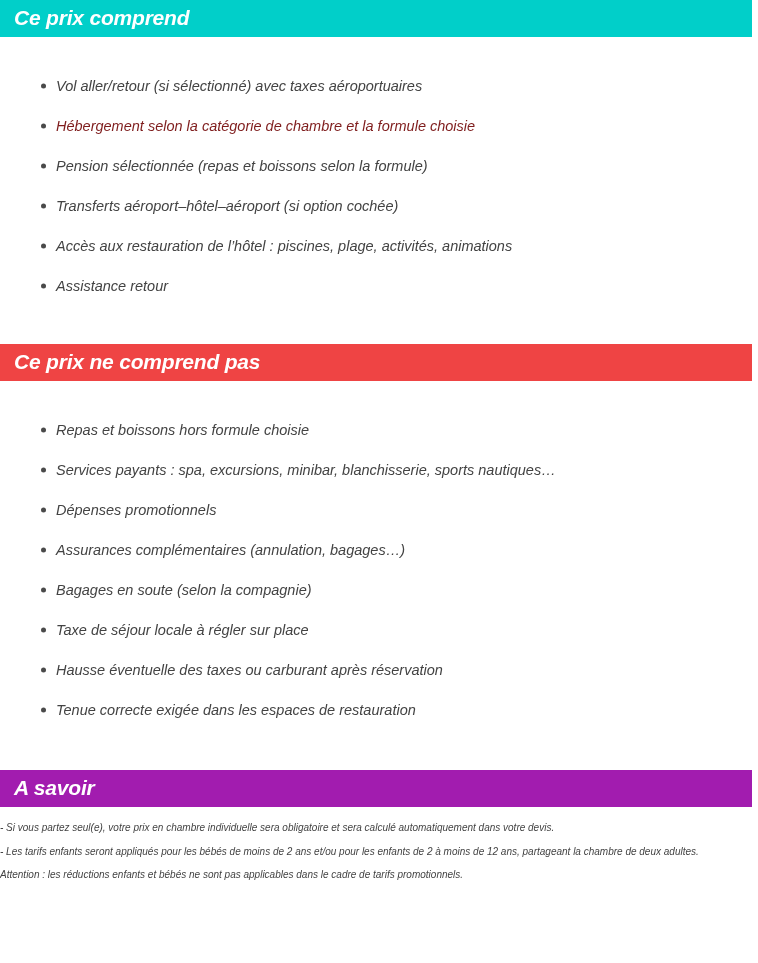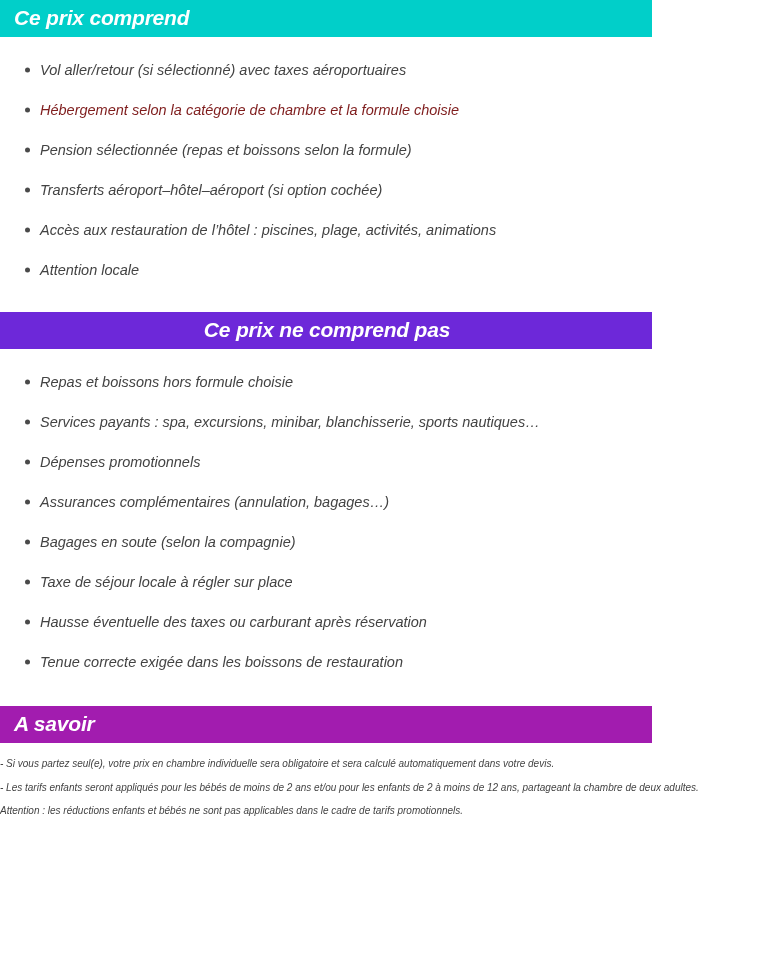--- a/index.html
+++ b/index.html
@@ -18,21 +18,21 @@
 
   .page {
     width: 758px;
     height: 963px;
     position: relative;
   }
 
   
   .section-header {
     background: #01cfc9;
-    width: 652px;
+    width: 752px;
     box-sizing: border-box;
     padding: 4px 12px 6px 14px;
     display: flex;
     align-items: center;
   }
   .section-header .section-title {
     color: #ffffff;
     font-style: italic;
     font-weight: bold;
     font-size: 21px;
@@ -41,21 +41,21 @@
     white-space: nowrap;
   }
 
   .header-comprend  { height: 37px; }
   .header-nepasc    { height: 37px; }
   .header-asavoir   { height: 37px; }
 
   
   .bullet-list {
     list-style: none;
-    margin: 0;
+    margin: 16px;
     padding: 0;
   }
   .bullet-item {
     position: relative;
     padding-left: 40px;
     color: #434343;
     font-style: italic;
     font-size: 14.5px;
     line-height: 18px;
     height: 40px;
@@ -130,32 +130,32 @@
         <span class="bullet-text">Transferts aéroport–hôtel–aéroport (si option cochée)</span>
       </li>
 
       <li class="bullet-item" style="color: rgb(67, 67, 67);">
         <span class="bullet-dot" style="background: rgb(74, 74, 74);"></span>
         <span class="bullet-text">Accès aux restauration de l’hôtel : piscines, plage, activités, animations</span>
       </li>
 
       <li class="bullet-item" style="color: rgb(67, 67, 67);">
         <span class="bullet-dot" style="background: rgb(74, 74, 74);"></span>
-        <span class="bullet-text">Attention locale</span>
+        <span class="bullet-text">Assistance retour</span>
       </li>
 
 
     </ul>
   </div>
 
   <div class="spacer-after-list-1"></div>
 
   <div class="section">
 
-    <div class="section-header header-nepasc" style="background: #6d28d9; justify-content: center;">
+    <div class="section-header header-nepasc" style="background: #ef4444;">
       <span class="section-title" style="color: rgb(255, 255, 255);">Ce prix ne comprend pas</span>
     </div>
 
     <ul class="bullet-list list-block-2">
 
       <li class="bullet-item" style="color: rgb(67, 67, 67);">
         <span class="bullet-dot" style="background: rgb(74, 74, 74);"></span>
         <span class="bullet-text">Repas et boissons hors formule choisie</span>
       </li>
 
@@ -184,21 +184,21 @@
         <span class="bullet-text">Taxe de séjour locale à régler sur place</span>
       </li>
 
       <li class="bullet-item" style="color: rgb(67, 67, 67);">
         <span class="bullet-dot" style="background: rgb(74, 74, 74);"></span>
         <span class="bullet-text">Hausse éventuelle des taxes ou carburant après réservation</span>
       </li>
 
       <li class="bullet-item" style="color: rgb(67, 67, 67);">
         <span class="bullet-dot" style="background: rgb(74, 74, 74);"></span>
-        <span class="bullet-text">Tenue correcte exigée dans les boissons de restauration</span>
+        <span class="bullet-text">Tenue correcte exigée dans les espaces de restauration</span>
       </li>
 
     </ul>
   </div>
 
   <div class="spacer-after-list-2"></div>
 
   <div class="section">
 
     <div class="section-header header-asavoir" style="background: #a21caf;">

